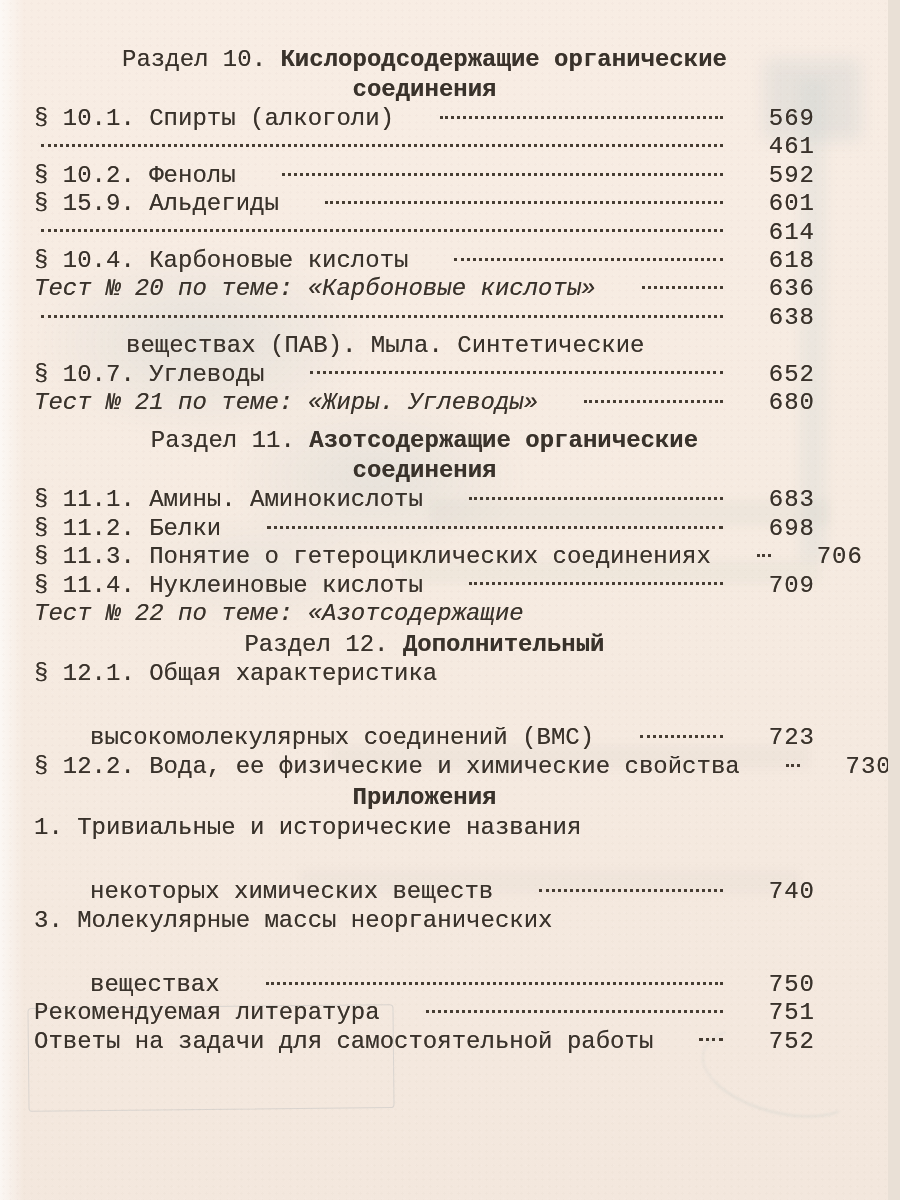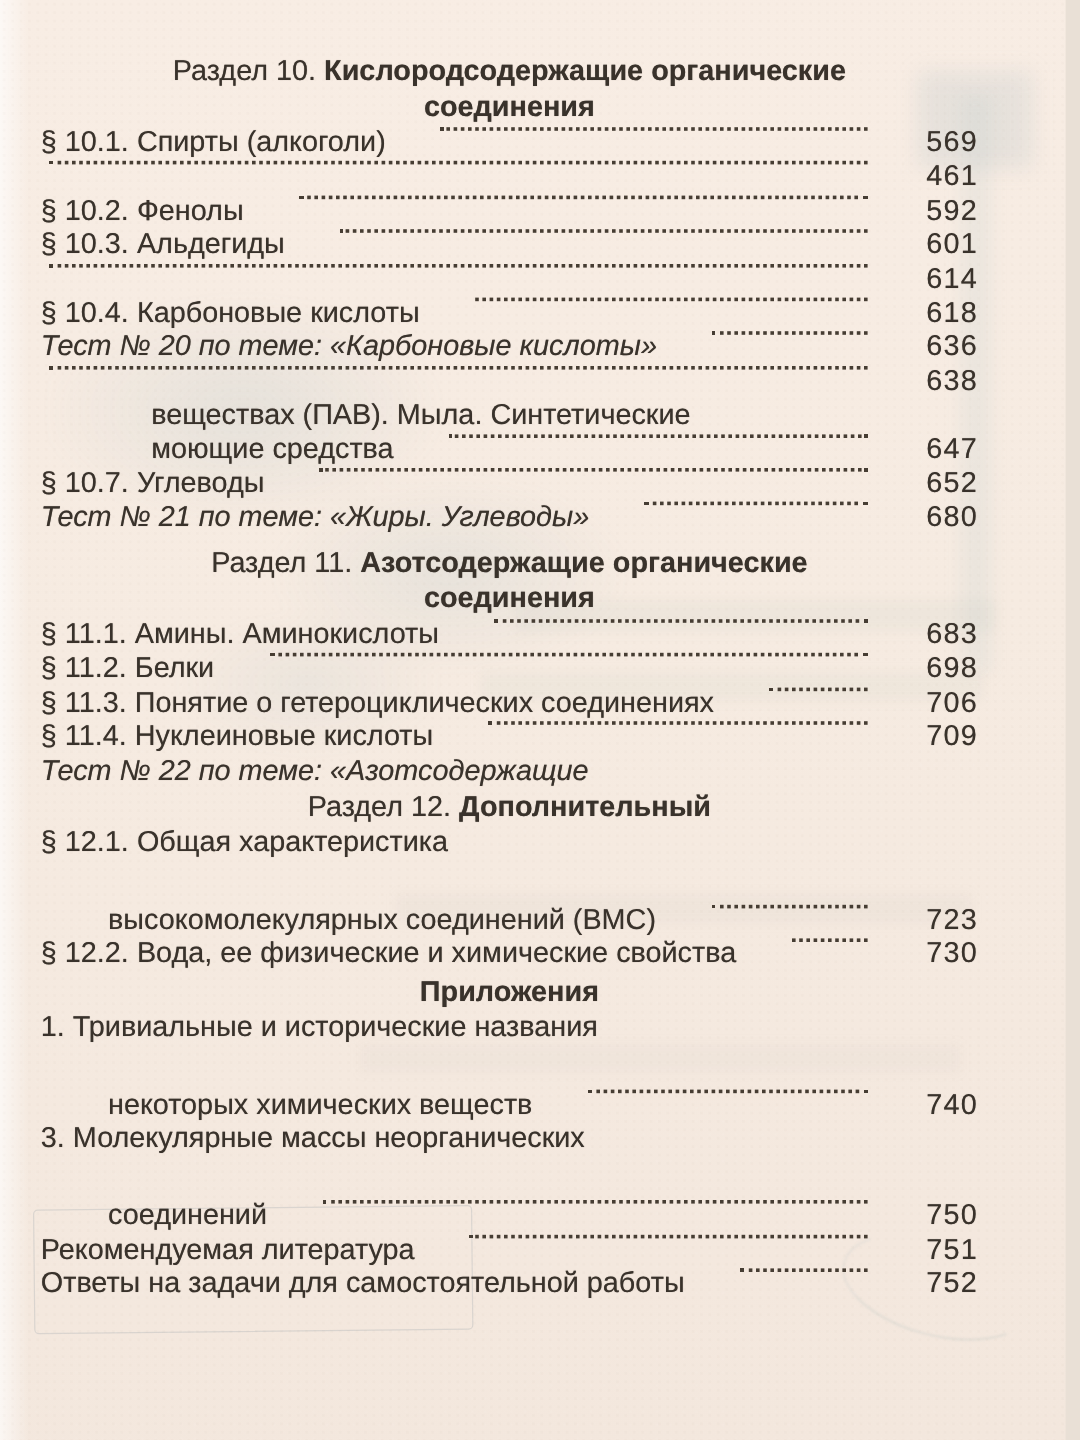--- a/index.html
+++ b/index.html
@@ -1,20 +1,20 @@
 <!DOCTYPE html>
 <html lang="ru"><head>
 <meta charset="utf-8">
 <style>
   html,body{margin:0;padding:0;}
   body{width:900px;height:1200px;overflow:hidden;background:#e9e0d6;}
   .page{
     position:relative;width:888px;height:1200px;overflow:hidden;
     background:linear-gradient(175deg,#f8ede4 0%,#f6ebe1 45%,#f3e7dd 100%);
-    font-family:Liberation Sans, sans-serif;
+    font-family:Liberation Mono, monospace;
     color:#39322b;
   }
   
   .page::after{
     content:"";position:absolute;inset:0;pointer-events:none;
     background-image:
       radial-gradient(rgba(120,90,60,0.025) 1px, transparent 1.4px),
       radial-gradient(rgba(255,255,255,0.05) 1px, transparent 1.4px);
     background-size:7px 7px,11px 11px;
     background-position:0 0,3px 5px;
@@ -55,21 +55,21 @@
   }
   .toc-section{margin:0;}
   .toc-section.s2{margin-top:9px;}
   .toc-section.s3{margin-top:1px;}
   .toc-section.s4{margin-top:2px;}
   .sec-heading{text-align:center;font-weight:bold;line-height:29.5px;margin-bottom:1px;}
   .h-prefix{font-weight:normal;}
   .toc-entry{margin:0;}
   .toc-entry.it .line{font-style:italic;}
   .line{white-space:nowrap;}
-  .line.leader{display:flex;align-items:flex-start;white-space:nowrap;gap:39px;}
+  .line.leader{display:flex;align-items:center;white-space:nowrap;gap:39px;}
   .cont1{margin-left:56px;margin-top:36px;}
   .cont2{margin-left:92px;}
   .cont0{margin-left:0;}
   .title{flex:0 0 auto;}
   .dots{flex:1 1 auto;min-width:14px;border-bottom:3px dotted #463d33;
     margin:0 3px 5px 7px;height:1px;}
   .pg{flex:0 0 auto;min-width:50px;text-align:right;font-style:normal;letter-spacing:1px;}
 </style>
 </head>
 <body>
@@ -107,21 +107,21 @@
         </div>
         <div class="toc-entry">
           <div class="line leader">
             <span class="title">§ 10.2. Фенолы</span>
             <span class="dots"></span>
             <span class="pg">592</span>
           </div>
         </div>
         <div class="toc-entry">
           <div class="line leader">
-            <span class="title">§ 10.3. Альдегиды</span>
+            <span class="title">§ 15.9. Альдегиды</span>
             <span class="dots"></span>
             <span class="pg">601</span>
           </div>
         </div>
         <div class="toc-entry it">
           <div class="line leader">
             <span class="dots"></span>
             <span class="pg">614</span>
           </div>
         </div>
@@ -140,25 +140,20 @@
           </div>
         </div>
         <div class="toc-entry">
           <div class="line leader">
             <span class="dots"></span>
             <span class="pg">638</span>
           </div>
         </div>
         <div class="toc-entry">
           <div class="line cont2">веществах (ПАВ). Мыла. Синтетические</div>
-          <div class="line leader cont2">
-            <span class="title">моющие средства</span>
-            <span class="dots"></span>
-            <span class="pg">647</span>
-          </div>
         </div>
         <div class="toc-entry">
           <div class="line leader">
             <span class="title">§ 10.7. Углеводы</span>
             <span class="dots"></span>
             <span class="pg">652</span>
           </div>
         </div>
         <div class="toc-entry it">
           <div class="line leader">
@@ -233,21 +228,21 @@
           <div class="line">1. Тривиальные и исторические названия</div>
           <div class="line leader cont1">
             <span class="title">некоторых химических веществ</span>
             <span class="dots"></span>
             <span class="pg">740</span>
           </div>
         </div>
         <div class="toc-entry">
           <div class="line">3. Молекулярные массы неорганических</div>
           <div class="line leader cont1">
-            <span class="title">соединений</span>
+            <span class="title">веществах</span>
             <span class="dots"></span>
             <span class="pg">750</span>
           </div>
         </div>
         <div class="toc-entry">
           <div class="line leader">
             <span class="title">Рекомендуемая литература</span>
             <span class="dots"></span>
             <span class="pg">751</span>
           </div>

